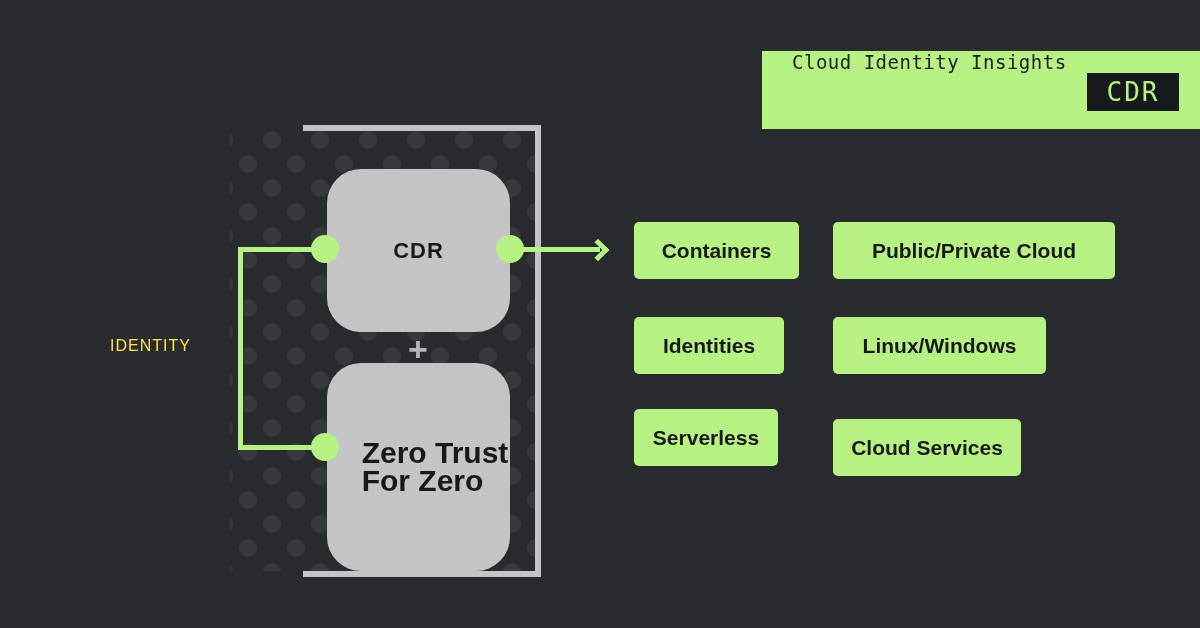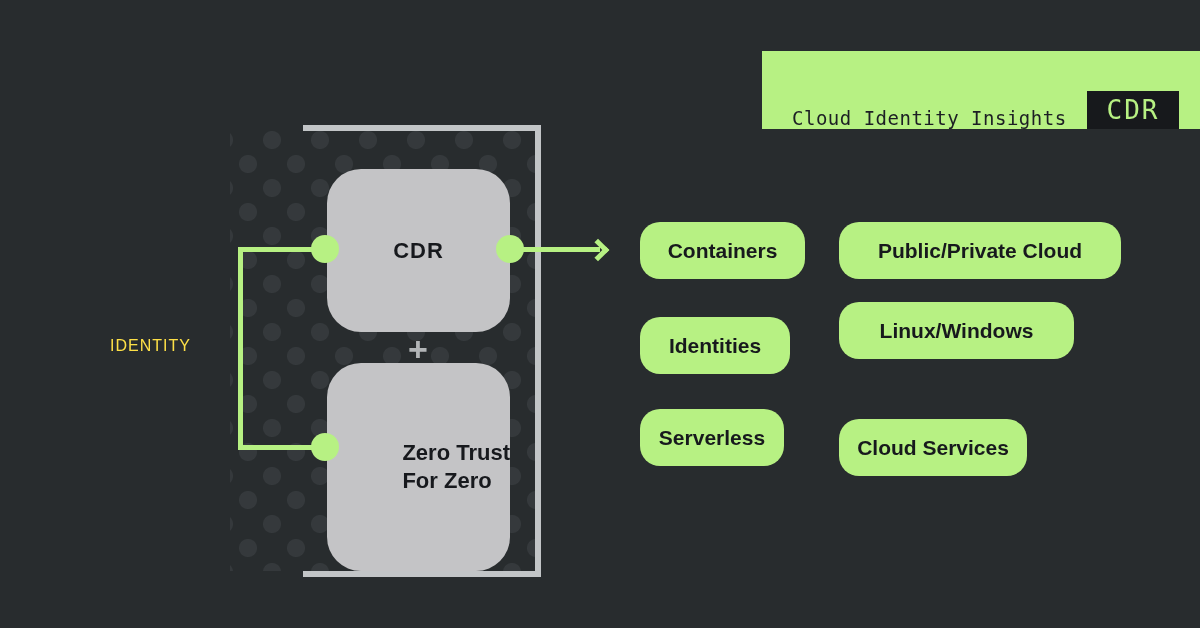--- a/index.html
+++ b/index.html
@@ -36,21 +36,21 @@
     z-index:2;
   }
 
   
   .gbox{
     position:absolute;left:327px;width:183px;background:var(--box-gray);
     border-radius:34px;z-index:3;display:flex;align-items:center;justify-content:center;
     color:var(--dark-text);font-weight:bold;
   }
   .gbox.cdr{top:169px;height:163px;font-size:22px;letter-spacing:1px;}
-  .gbox.zt{top:363px;height:208px;font-size:22px;line-height:28px;justify-content:flex-end;padding-left:33px;}
+  .gbox.zt{top:363px;height:208px;font-size:30px;line-height:28px;justify-content:center;padding-left:33px;}
   .plus{
     position:absolute;left:399px;top:330px;width:38px;height:38px;z-index:3;
     color:#b2b5b7;font-size:34px;font-weight:bold;display:flex;align-items:center;justify-content:center;
   }
 
   
   .gline{position:absolute;background:var(--green);z-index:4;}
   .gl-vert{left:238px;top:247px;width:5px;height:203px;}
   .gl-top{left:238px;top:247px;width:87px;height:5px;}
   .gl-bottom{left:238px;top:445px;width:87px;height:5px;}
@@ -67,42 +67,42 @@
 
   
   .identity{
     position:absolute;left:110px;top:337px;z-index:4;
     color:#fde047;font-size:16px;font-weight:normal;letter-spacing:1px;
   }
 
   
   .banner{
     position:absolute;left:762px;top:51px;width:438px;height:78px;
-    background:var(--green);z-index:6;display:flex;align-items:flex-end;
+    background:var(--green);z-index:6;display:flex;align-items:flex-start;flex-direction:column;
   }
   .banner-title{
     margin-left:30px;color:#1c1f24;font-family:"DejaVu Sans Mono",monospace;
     font-size:19px;letter-spacing:0.5px;
   }
   .badge{
     margin-left:auto;margin-right:21px;width:92px;height:38px;background:var(--badge-bg);
     display:flex;align-items:center;justify-content:center;
     color:var(--green);font-family:"DejaVu Sans Mono",monospace;font-size:26px;letter-spacing:2px;
   }
 
   
   .pill{
-    position:absolute;height:57px;background:var(--green);border-radius:20px;z-index:4;
+    position:absolute;height:57px;background:var(--green);border-radius:5px;z-index:4;
     display:flex;align-items:center;justify-content:center;
-    color:var(--dark-text);font-size:21px;font-weight:bold;margin-left:6px;
+    color:var(--dark-text);font-size:21px;font-weight:bold;
   }
   .p-containers{left:634px;top:222px;width:165px;}
   .p-publicprivate{left:833px;top:222px;width:282px;}
   .p-identities{left:634px;top:317px;width:150px;}
-  .p-linuxwindows{left:833px;top:302px;width:235px;}
+  .p-linuxwindows{left:833px;top:317px;width:213px;}
   .p-serverless{left:634px;top:409px;width:144px;}
   .p-cloudservices{left:833px;top:419px;width:188px;}
 </style>
 </head>
 <body>
 
 <div class="canvas">
 
   <div class="dots"></div>
 

